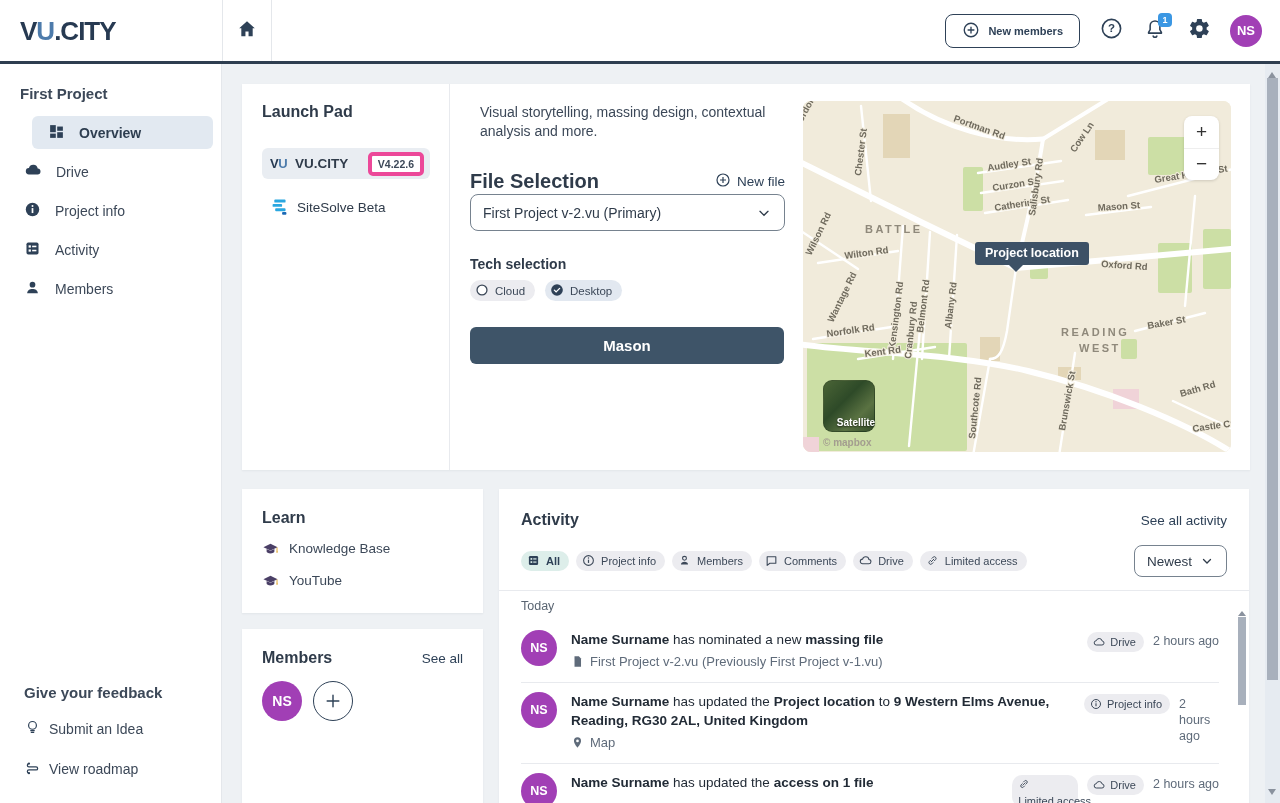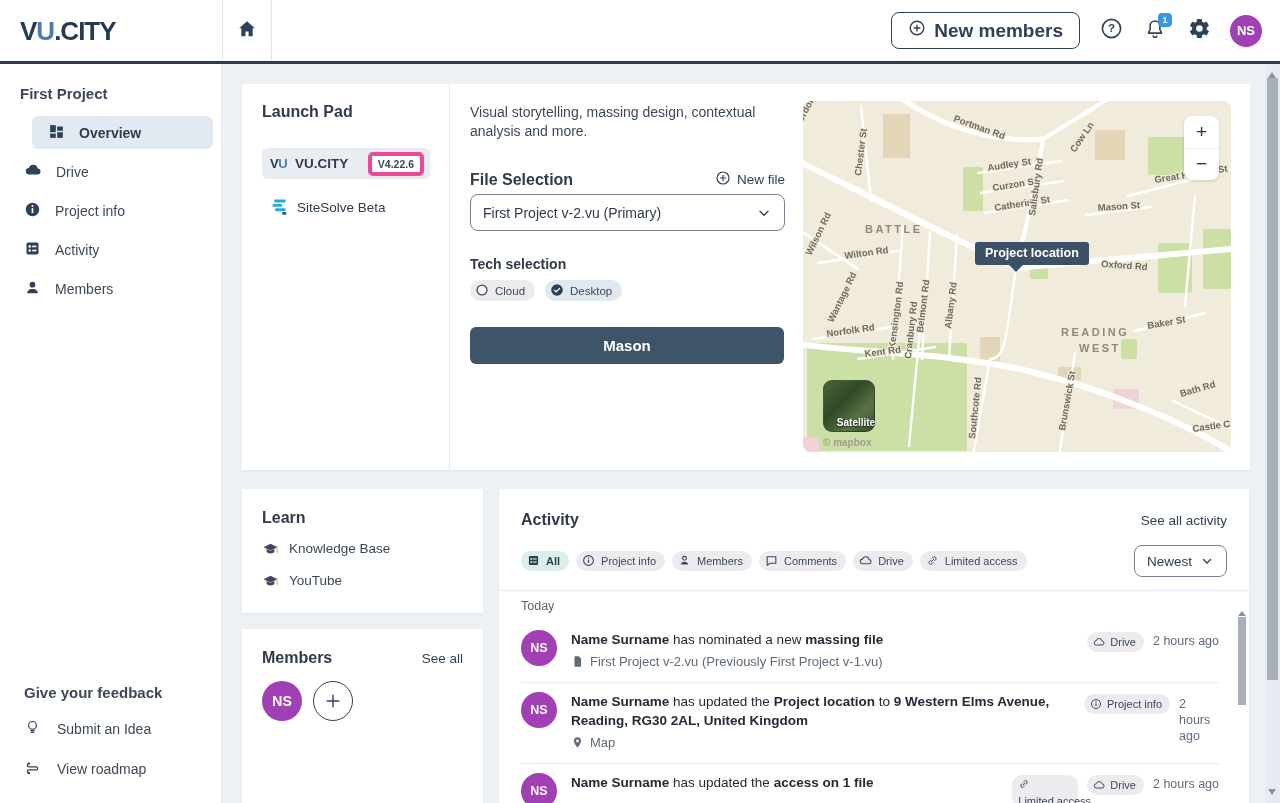--- a/index.html
+++ b/index.html
@@ -2,50 +2,50 @@
 <html><head>
 <meta charset="utf-8">
 <style>
   * { margin:0; padding:0; box-sizing:border-box; }
   html,body { width:1280px; height:803px; overflow:hidden; font-family:"Liberation Sans", sans-serif; background:#eef1f4; }
   .hdr { position:absolute; left:0; top:0; width:1280px; height:64px; background:#fff; border-bottom:3px solid #2e3e50; z-index:5; }
   .logo { position:absolute; left:20px; top:16px; font-size:26px; font-weight:bold; letter-spacing:-1px; color:#273a52; }
   .logo .u { color:#4d7bab; }
   .home-box { position:absolute; left:222px; top:0; width:50px; height:61px; border-left:1px solid #e4e7eb; border-right:1px solid #e4e7eb; display:flex; align-items:center; justify-content:center; cursor:pointer; }
   .hdr-right { position:absolute; right:18px; top:0; height:61px; display:flex; align-items:center; gap:18px; }
-  .btn-newmembers { display:flex; align-items:center; gap:8px; border:1.5px solid #2e4157; border-radius:8px; padding:6px 16px; color:#2e4157; font-size:19px; font-weight:600; background:#fff; cursor:pointer; }
+  .btn-newmembers { display:flex; align-items:center; gap:8px; border:1.5px solid #2e4157; border-radius:8px; padding:6px 16px; color:#2e4157; font-size:11px; font-weight:600; background:#fff; cursor:pointer; }
   .icon-btn { position:relative; width:26px; height:26px; display:flex; align-items:center; justify-content:center; cursor:pointer; }
   .badge { position:absolute; top:-5px; right:-4px; min-width:14px; height:14px; background:#3b97e3; color:#fff; font-size:9px; font-weight:bold; border-radius:4px; display:flex; align-items:center; justify-content:center; padding:0 3px; }
   .avatar { width:32px; height:32px; border-radius:50%; background:#a13fb5; color:#fff; font-size:13px; font-weight:bold; display:flex; align-items:center; justify-content:center; cursor:pointer; }
 
   .sidebar { position:absolute; left:0; top:64px; width:222px; height:739px; background:#fff; border-right:1px solid #e4e7eb; }
   .proj-title { margin:21px 0 14px 20px; font-size:15px; font-weight:bold; color:#3c4858; }
   .nav { padding:0 8px; }
   .nav-item { display:flex; align-items:center; gap:14px; height:33px; padding:0 12px 0 16px; border-radius:6px; margin-bottom:6px; font-size:14px; color:#3c4858; cursor:pointer; }
   .nav-item.active { background:#e2e9f1; font-weight:600; color:#2e3e50;margin-left:24px; }
   .side-bottom { position:absolute; left:0; top:620px; width:100%; padding:0 24px; }
   .fb-title { font-size:15px; font-weight:bold; color:#3c4858; margin-bottom:18px; }
-  .fb-link { display:flex; align-items:center; gap:16px; font-size:14px; color:#3c4858; margin-bottom:20px; cursor:pointer; }
+  .fb-link { display:flex; align-items:center; gap:8px; font-size:14px; color:#3c4858; margin-bottom:20px; cursor:pointer; }
 
   .content { position:absolute; left:222px; top:64px; width:1058px; height:739px; overflow:hidden; }
   .card { position:absolute; background:#fff; border-radius:0; box-shadow:0 1px 2px rgba(40,50,70,.06); }
   .card-top { left:20px; top:20px; width:1008px; height:386px; }
   .lp-col { position:absolute; left:0; top:0; width:208px; height:100%; border-right:1px solid #e8eaee; padding:19px 0 0 20px; }
   .lp-title { font-size:16px; font-weight:bold; color:#2f3b4a; }
   .lp-app { display:flex; align-items:center; gap:8px; width:168px; height:31px; border-radius:6px; padding:0 6px 0 8px; margin-top:13px; font-size:13.5px; font-weight:bold; color:#2f3b4a; cursor:pointer; }
   .lp-app.sel { background:#e9edf2; margin-top:27px; }
   .ver-pill { margin-left:auto; background:#fff; border:4px solid #ec4899; border-radius:5px; font-size:10.5px; font-weight:600; color:#3c4858; padding:2px 6px; }
   .vu-mini { font-size:13px; font-weight:bold; color:#273a52; letter-spacing:-.5px; }
   .vu-mini .u { color:#4d7bab; }
   .lp-app.plain { font-weight:normal; }
 
   .mid-col { position:absolute; left:228px; top:0; width:316px; height:100%; }
-  .desc { position:absolute; left:0; top:19px; width:310px; font-size:14px; color:#3c4858; line-height:19px; }
+  .desc { position:absolute; left:10px; top:19px; width:310px; font-size:14px; color:#3c4858; line-height:19px; }
   .fs-row { position:absolute; left:0; top:86px; width:315px; display:flex; justify-content:space-between; align-items:center; }
-  .fs-label { font-size:16px; font-weight:bold; color:#2f3b4a; }
+  .fs-label { font-size:20px; font-weight:bold; color:#2f3b4a; }
   .newfile { display:flex; align-items:center; gap:6px; font-size:13.5px; color:#2e4157; cursor:pointer; }
   .select { position:absolute; left:0; top:110px; width:315px; height:37px; border:1px solid #76829200; border:1px solid #76828f; border-radius:8px; display:flex; align-items:center; padding:0 12px; font-size:14px; color:#2f3b4a; cursor:pointer; background:#fff; }
   .select svg { margin-left:auto; }
   .tech-label { position:absolute; left:0; top:172px; font-size:14px; font-weight:bold; color:#2f3b4a; }
   .pills { position:absolute; left:0; top:196px; display:flex; gap:10px; }
   .pill { display:flex; align-items:center; gap:6px; height:21px; padding:0 10px 0 5px; border-radius:12px; background:#ececf0; font-size:11.5px; color:#3c4858; cursor:pointer; }
   .pill.sel { background:#e2e8f0; }
   .btn-launch { position:absolute; left:0; top:243px; width:314px; height:37px; background:#3e5468; border:none; border-radius:6px; color:#fff; font-size:15px; font-weight:bold; font-family:inherit; cursor:pointer; }
 
   .map { position:absolute; left:561px; top:17px; width:428px; height:351px; border-radius:8px; overflow:hidden; cursor:grab; background:#f1ebdb; }

